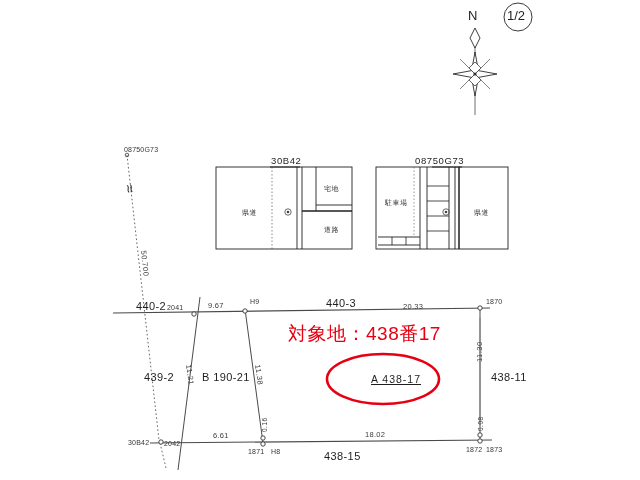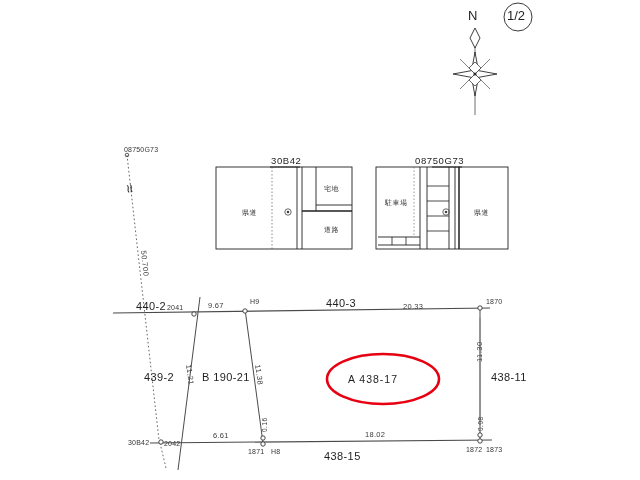--- a/index.html
+++ b/index.html
@@ -214,21 +214,21 @@
   <div class="lbl point-id" style="left:124px; top:146px;">08750G73</div>
 
   <div class="lbl break-mark" style="left:126px; top:180px; transform:rotate(78deg);">≈</div>
 
   <div class="lbl dim-rot" style="left:148px; top:250px; transform:rotate(84deg);">50.700</div>
 
   <div class="lbl parcel-id" style="left:136px; top:300px;text-align:right;">440-2</div>
   <div class="lbl parcel-id" style="left:326px; top:297px;">440-3</div>
   <div class="lbl parcel-id" style="left:144px; top:371px;">439-2</div>
   <div class="lbl parcel-id" style="left:202px; top:371px;">B 190-21</div>
-  <div class="lbl parcel-a-label" style="left:348px; top:373px;">A 438-17</div>
+  <div class="lbl parcel-a-label" style="left:371px; top:373px;text-decoration:underline;">A 438-17</div>
   <div class="lbl parcel-id" style="left:491px; top:371px;">438-11</div>
   <div class="lbl parcel-id" style="left:324px; top:450px;">438-15</div>
 
   <div class="lbl point-id" style="left:167px; top:304px;">2041</div>
   <div class="lbl point-id" style="left:250px; top:298px;">H9</div>
   <div class="lbl point-id" style="left:486px; top:298px;">1870</div>
   <div class="lbl point-id" style="left:128px; top:439px;">30B42</div>
   <div class="lbl point-id" style="left:164px; top:440px;">2042</div>
   <div class="lbl point-id" style="left:248px; top:448px;">1871</div>
   <div class="lbl point-id" style="left:271px; top:448px;">H8</div>
@@ -238,14 +238,15 @@
   <div class="lbl dim" style="left:208px; top:301px;">9.67</div>
   <div class="lbl dim" style="left:369px; top:302px;margin-left:34px;">20.33</div>
   <div class="lbl dim-rot" style="left:193px; top:364px; transform:rotate(82deg);">11.21</div>
   <div class="lbl dim-rot" style="left:262px; top:364px; transform:rotate(82deg);">11.38</div>
   <div class="lbl dim-rot" style="left:475px; top:362px; transform:rotate(-90deg);">11.30</div>
   <div class="lbl dim" style="left:213px; top:431px;">6.61</div>
   <div class="lbl dim" style="left:365px; top:430px;">18.02</div>
   <div class="lbl dim-rot" style="left:261px; top:432px; transform:rotate(-90deg); font-size:6.5px;">0.16</div>
   <div class="lbl dim-rot" style="left:477px; top:431px; transform:rotate(-90deg); font-size:6.5px;">0.08</div>
 
+  <div class="lbl subject-text" style="left:288px; top:321px;">対象地：438番17</div>
 
 </div>
 
 </body></html>

